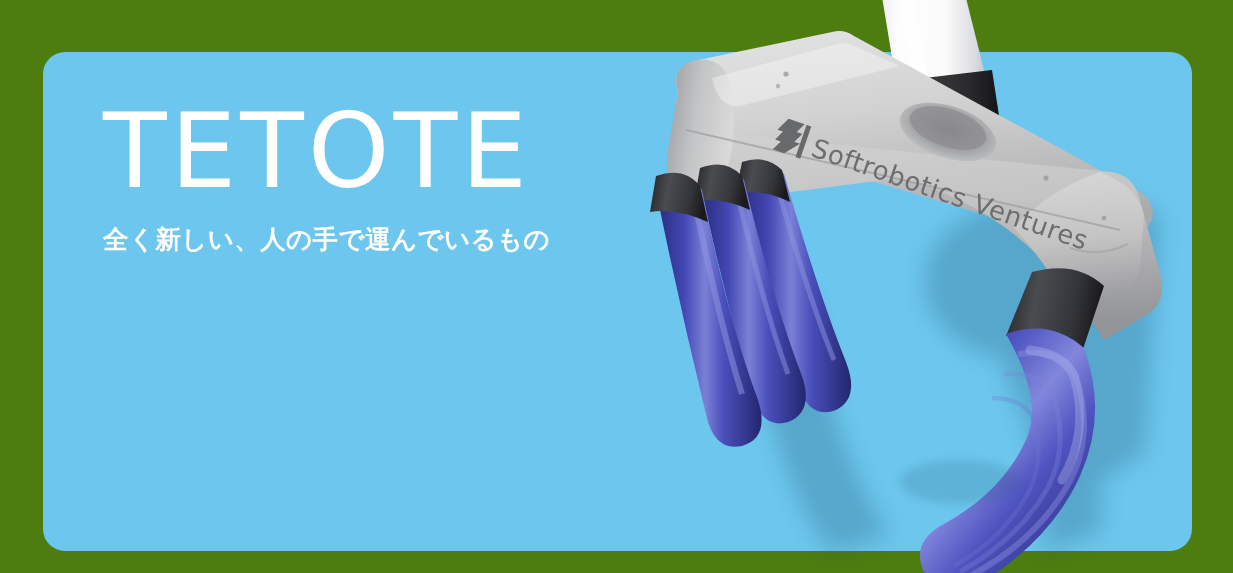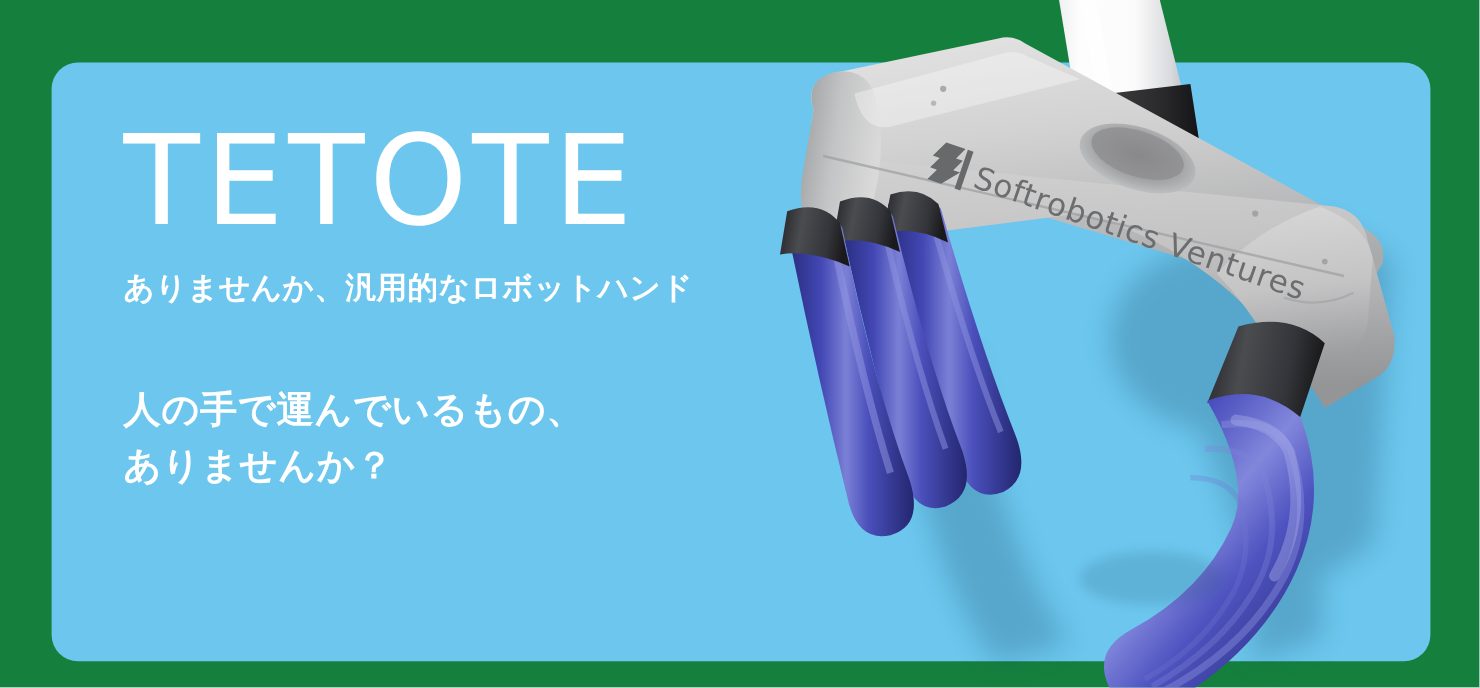--- a/index.html
+++ b/index.html
@@ -2,21 +2,21 @@
 <html><head>
 <meta charset="utf-8">
 <title>TETOTE</title>
 <style>
   html,body{margin:0;padding:0;background:#ffffff;}
   body{
     width:1233px;height:573px;overflow:hidden;position:relative;
     font-family:"Liberation Sans","DejaVu Sans",sans-serif;
     -webkit-font-smoothing:antialiased;
   }
-  #stage{position:absolute;left:0;top:0;width:1233px;height:573px;background:#15803d;}
+  #stage{position:absolute;left:0;top:0;width:1233px;height:573px;background:#4d7c0f;}
 
   
   .hero-panel{
     position:absolute;left:43px;top:52px;width:1149px;height:499px;
     background:#6cc6ed;border-radius:22px;
   }
 
   
   .text-col{position:absolute;left:103px;top:104px;width:620px;}
 
@@ -46,26 +46,22 @@
 <body>
 
 <div id="stage">
 
   <div class="hero-panel"></div>
 
   <div class="text-col">
 
     <h1 class="logo-word">TETOTE</h1>
 
-    <p class="tagline">ありませんか、汎用的なロボットハンド</p>
-
-    <div class="lede">
-      <p>人の手で運んでいるもの、</p>
-      <p>ありませんか？</p>
-    </div>
+    <p class="tagline">全く新しい、人の手で運んでいるもの</p>
+
 
     <div class="pitch">
     </div>
   </div>
 
   <div class="robot">
     <svg viewBox="0 0 633 591" xmlns="http://www.w3.org/2000/svg">
       <defs>
 
         <linearGradient id="gBodyTop" x1="0" y1="0" x2="0.25" y2="1">

